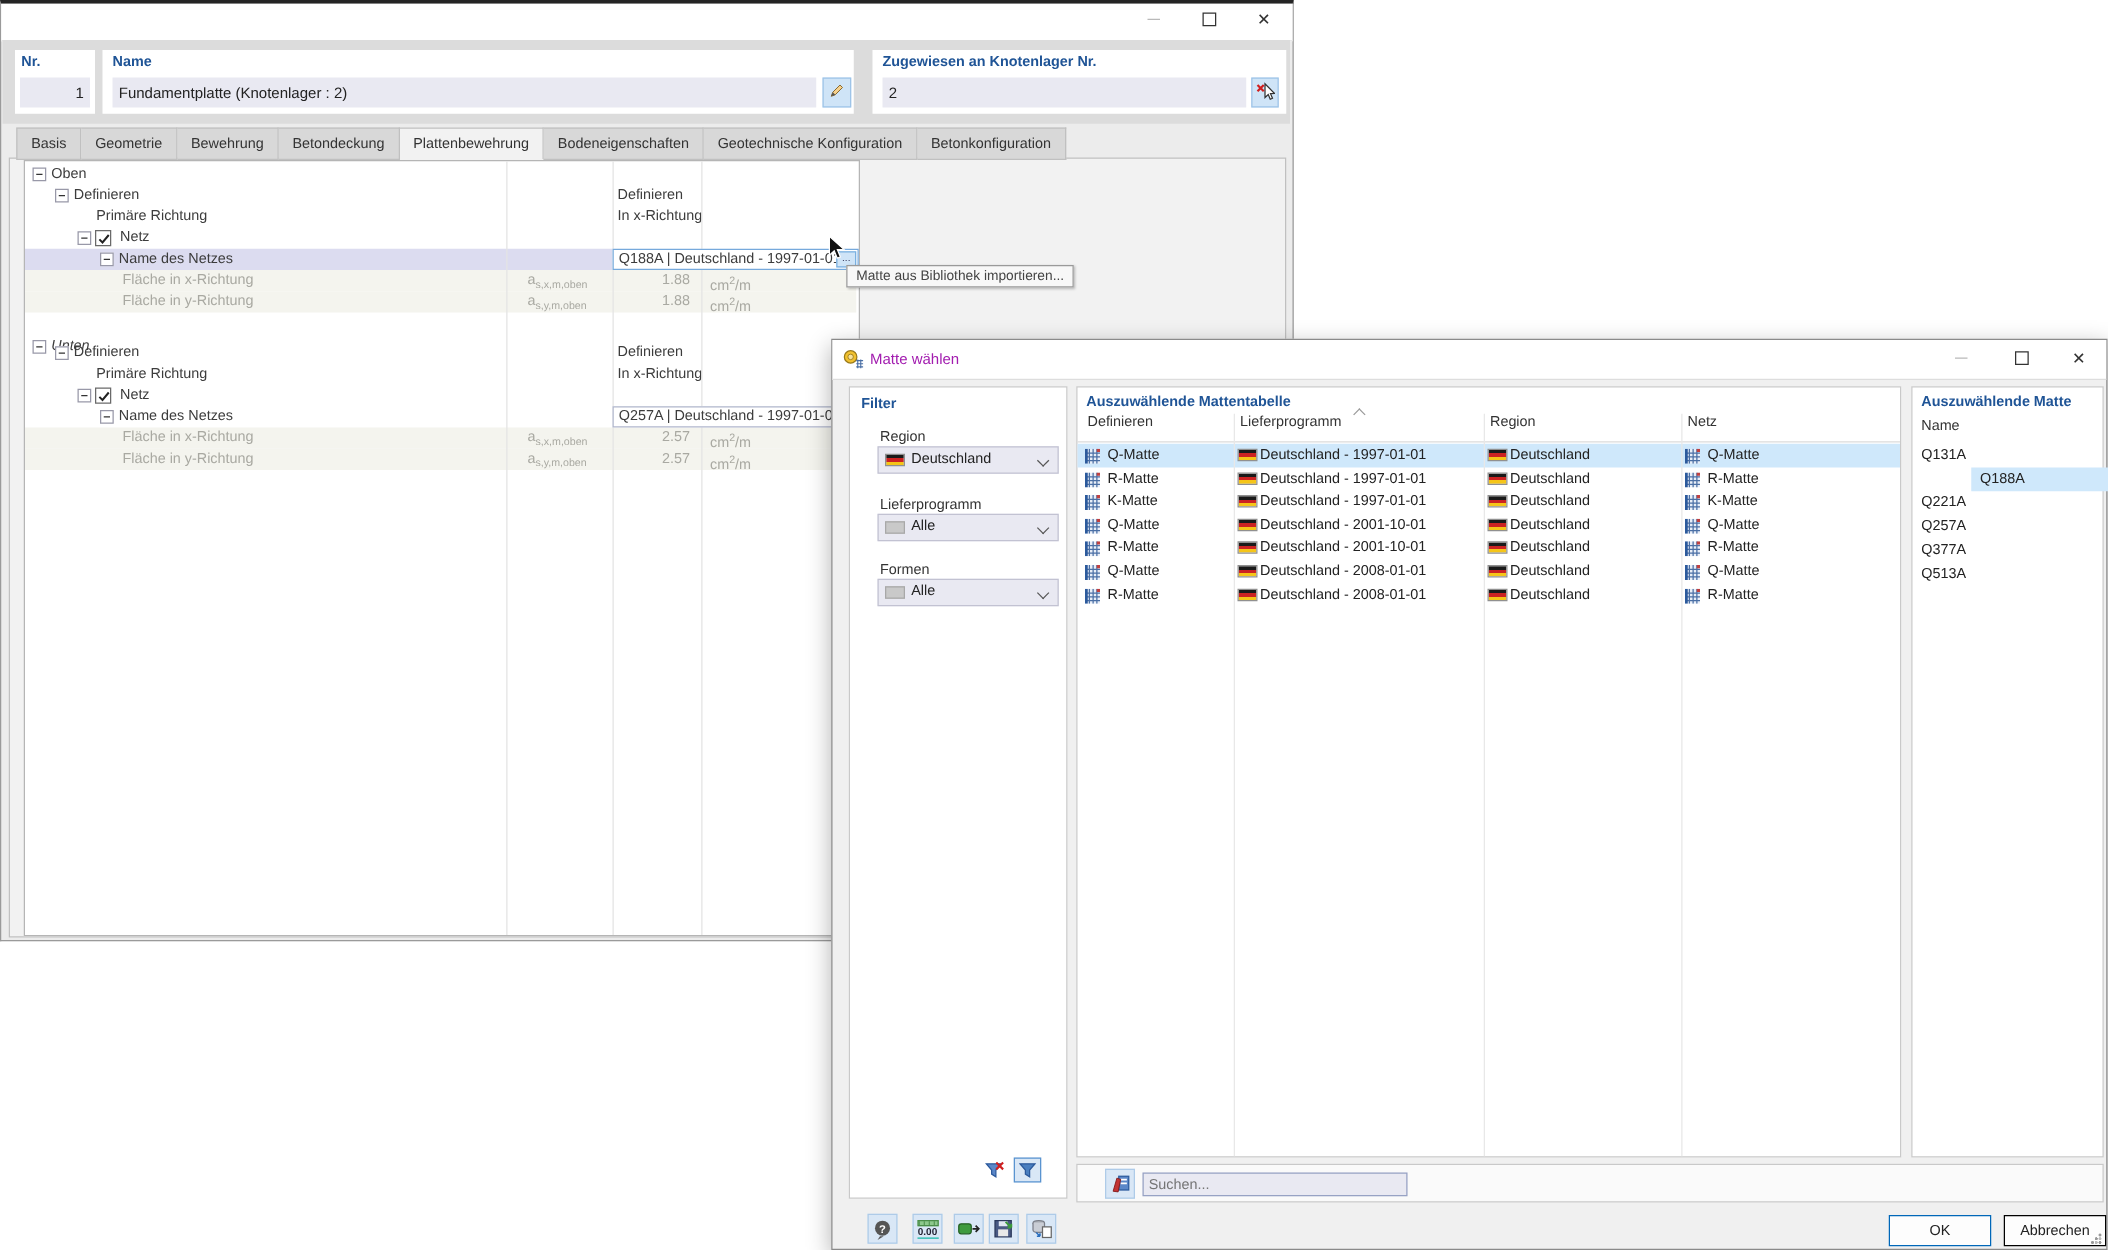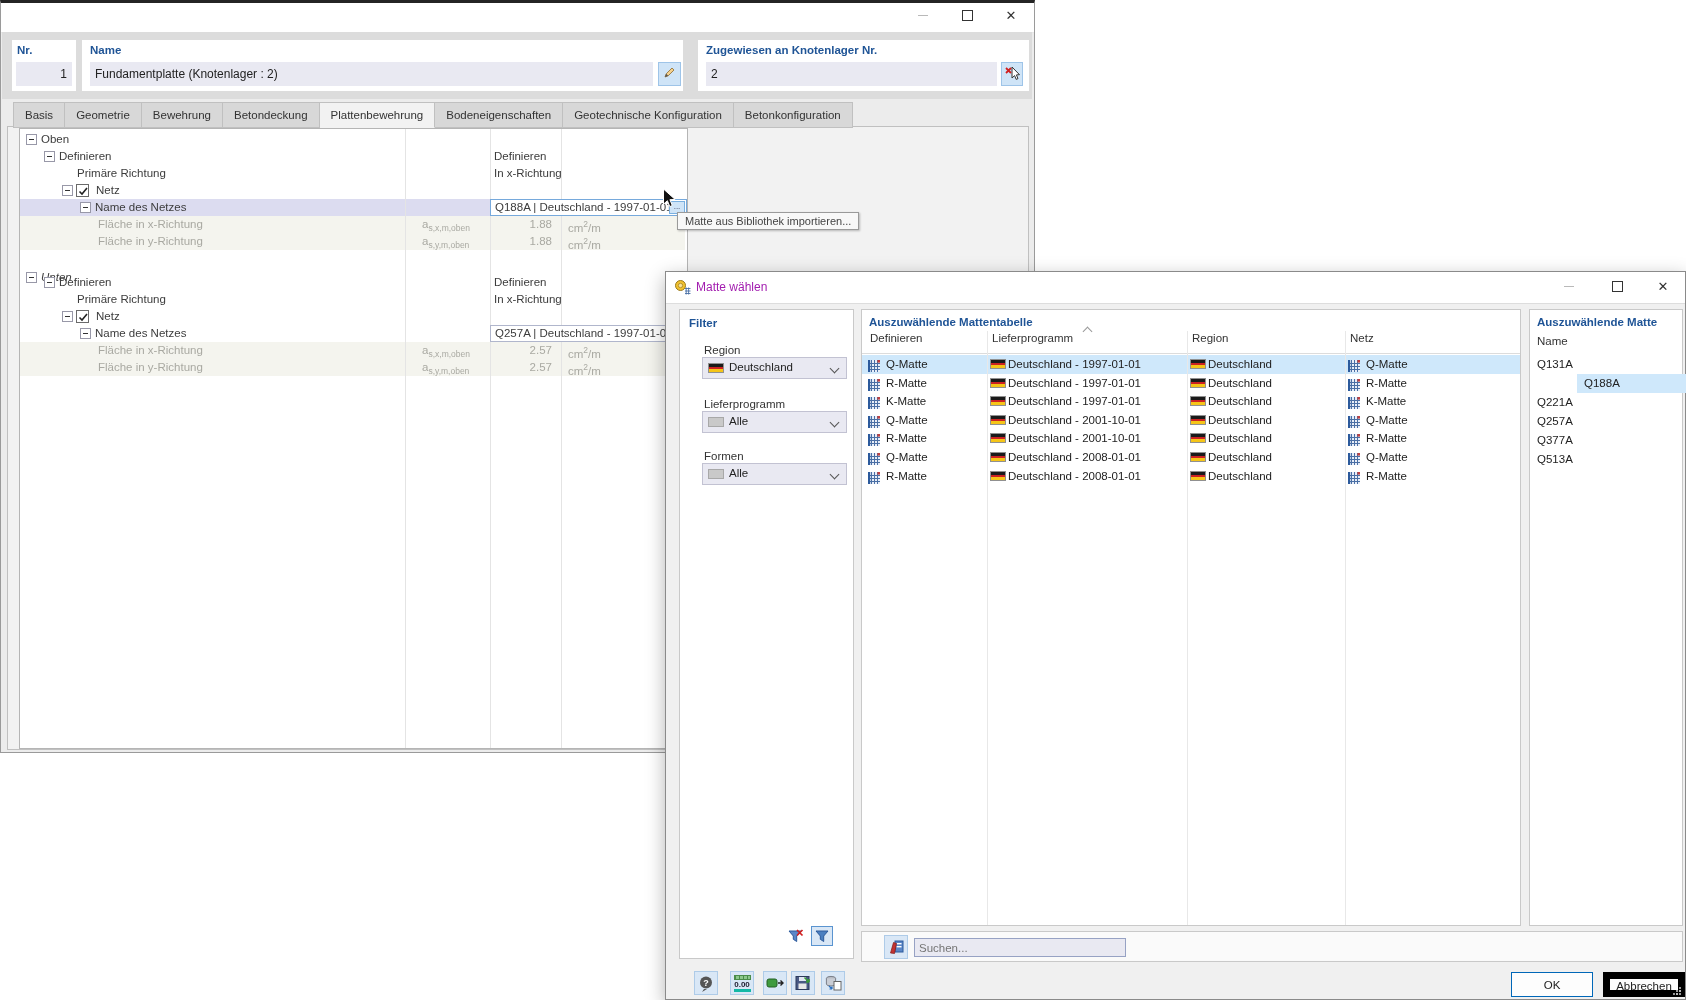--- a/index.html
+++ b/index.html
@@ -77,21 +77,21 @@
   .sortchev{position:absolute;width:6px;height:6px;border-left:1.5px solid #999;border-top:1.5px solid #999;transform:rotate(45deg);}
   
   .lrow{position:absolute;left:0;width:169px;height:19px;line-height:19px;font-size:11.5px;color:#222;padding-left:7px;box-sizing:border-box;z-index:2;}
   .lrow.sel{background:#cfe8fb;}
   
   #search-strip{left:195px;top:659px;width:822px;height:31px;background:#fafafa;border:1px solid #c9c9c9;box-sizing:border-box;}
   #search-input{position:absolute;left:52px;top:6px;width:212px;height:19px;background:#e9e9f2;border:1px solid #97a2c4;
     box-sizing:border-box;font-family:inherit;font-size:11.5px;color:#555;padding:0 4px;outline:none;}
   .toolbtn{position:absolute;width:24px;height:24px;background:#d9e7f6;border:1px solid #aecbe8;box-sizing:border-box;
     display:flex;align-items:center;justify-content:center;cursor:pointer;}
-  .btn{position:absolute;width:82px;height:25px;background:#fdfdfd;border:7px solid #000000;box-sizing:border-box;
+  .btn{position:absolute;width:82px;height:25px;background:#fdfdfd;border:1px solid #000000;box-sizing:border-box;
     font-family:inherit;font-size:11.5px;color:#222;cursor:pointer;}
   .btn.default{border:1px solid #0067b8;}
   .filtbtn{position:absolute;width:22px;height:20px;display:flex;align-items:center;justify-content:center;cursor:pointer;}
   .filtbtn.boxed{background:#d9e7f6;border:1px solid #5a94d0;box-sizing:border-box;}
   #grip{right:3px;bottom:3px;width:10px;height:10px;
     background:radial-gradient(circle at 2px 8px,#999 1px,transparent 1.4px),
                radial-gradient(circle at 5px 5px,#999 1px,transparent 1.4px),
                radial-gradient(circle at 8px 2px,#999 1px,transparent 1.4px),
                radial-gradient(circle at 5px 8px,#bbb 1px,transparent 1.4px),
                radial-gradient(circle at 8px 5px,#bbb 1px,transparent 1.4px),
@@ -573,21 +573,21 @@
     <svg width="17" height="17">
         <circle cx="8" cy="7.5" r="6" fill="#555"></circle>
         <path d="M6 14 L4 17 L9 14 Z" fill="#555"></path>
         <text x="8" y="11" text-anchor="middle" font-size="9" font-weight="bold" fill="#fff" font-family="sans-serif">?</text>
       </svg>
   </div>
   <div class="toolbtn" style="left:64px;top:699px;">
     <div style="text-align:center;">
       <div style="width:17px;height:5px;background:#8cc88c;border:1px solid #4a8c4a;box-sizing:border-box;margin:0 auto;
         background-image:linear-gradient(90deg,#4a8c4a 1px,transparent 1px);background-size:4px 3px;"></div>
-      <div style="font-size:8px;font-weight:bold;color:#223;border-bottom:3px solid #14b8a6;line-height:9px;">0.00</div>
+      <div style="font-size:8px;font-weight:bold;color:#223;border-bottom:1px solid #14b8a6;line-height:9px;">0.00</div>
     </div>
   </div>
   <div class="toolbtn" style="left:97px;top:699px;">
     <svg width="19" height="14">
         <rect x="1" y="3" width="10" height="8" rx="2" fill="#3f9b3f" stroke="#246024"></rect>
         <path d="M12 7 L17 7 M14.5 4.5 L17 7 L14.5 9.5" stroke="#222" stroke-width="1.4" fill="none"></path>
       </svg>
   </div>
   <div class="toolbtn" style="left:125px;top:699px;">
     <svg width="16" height="16">

